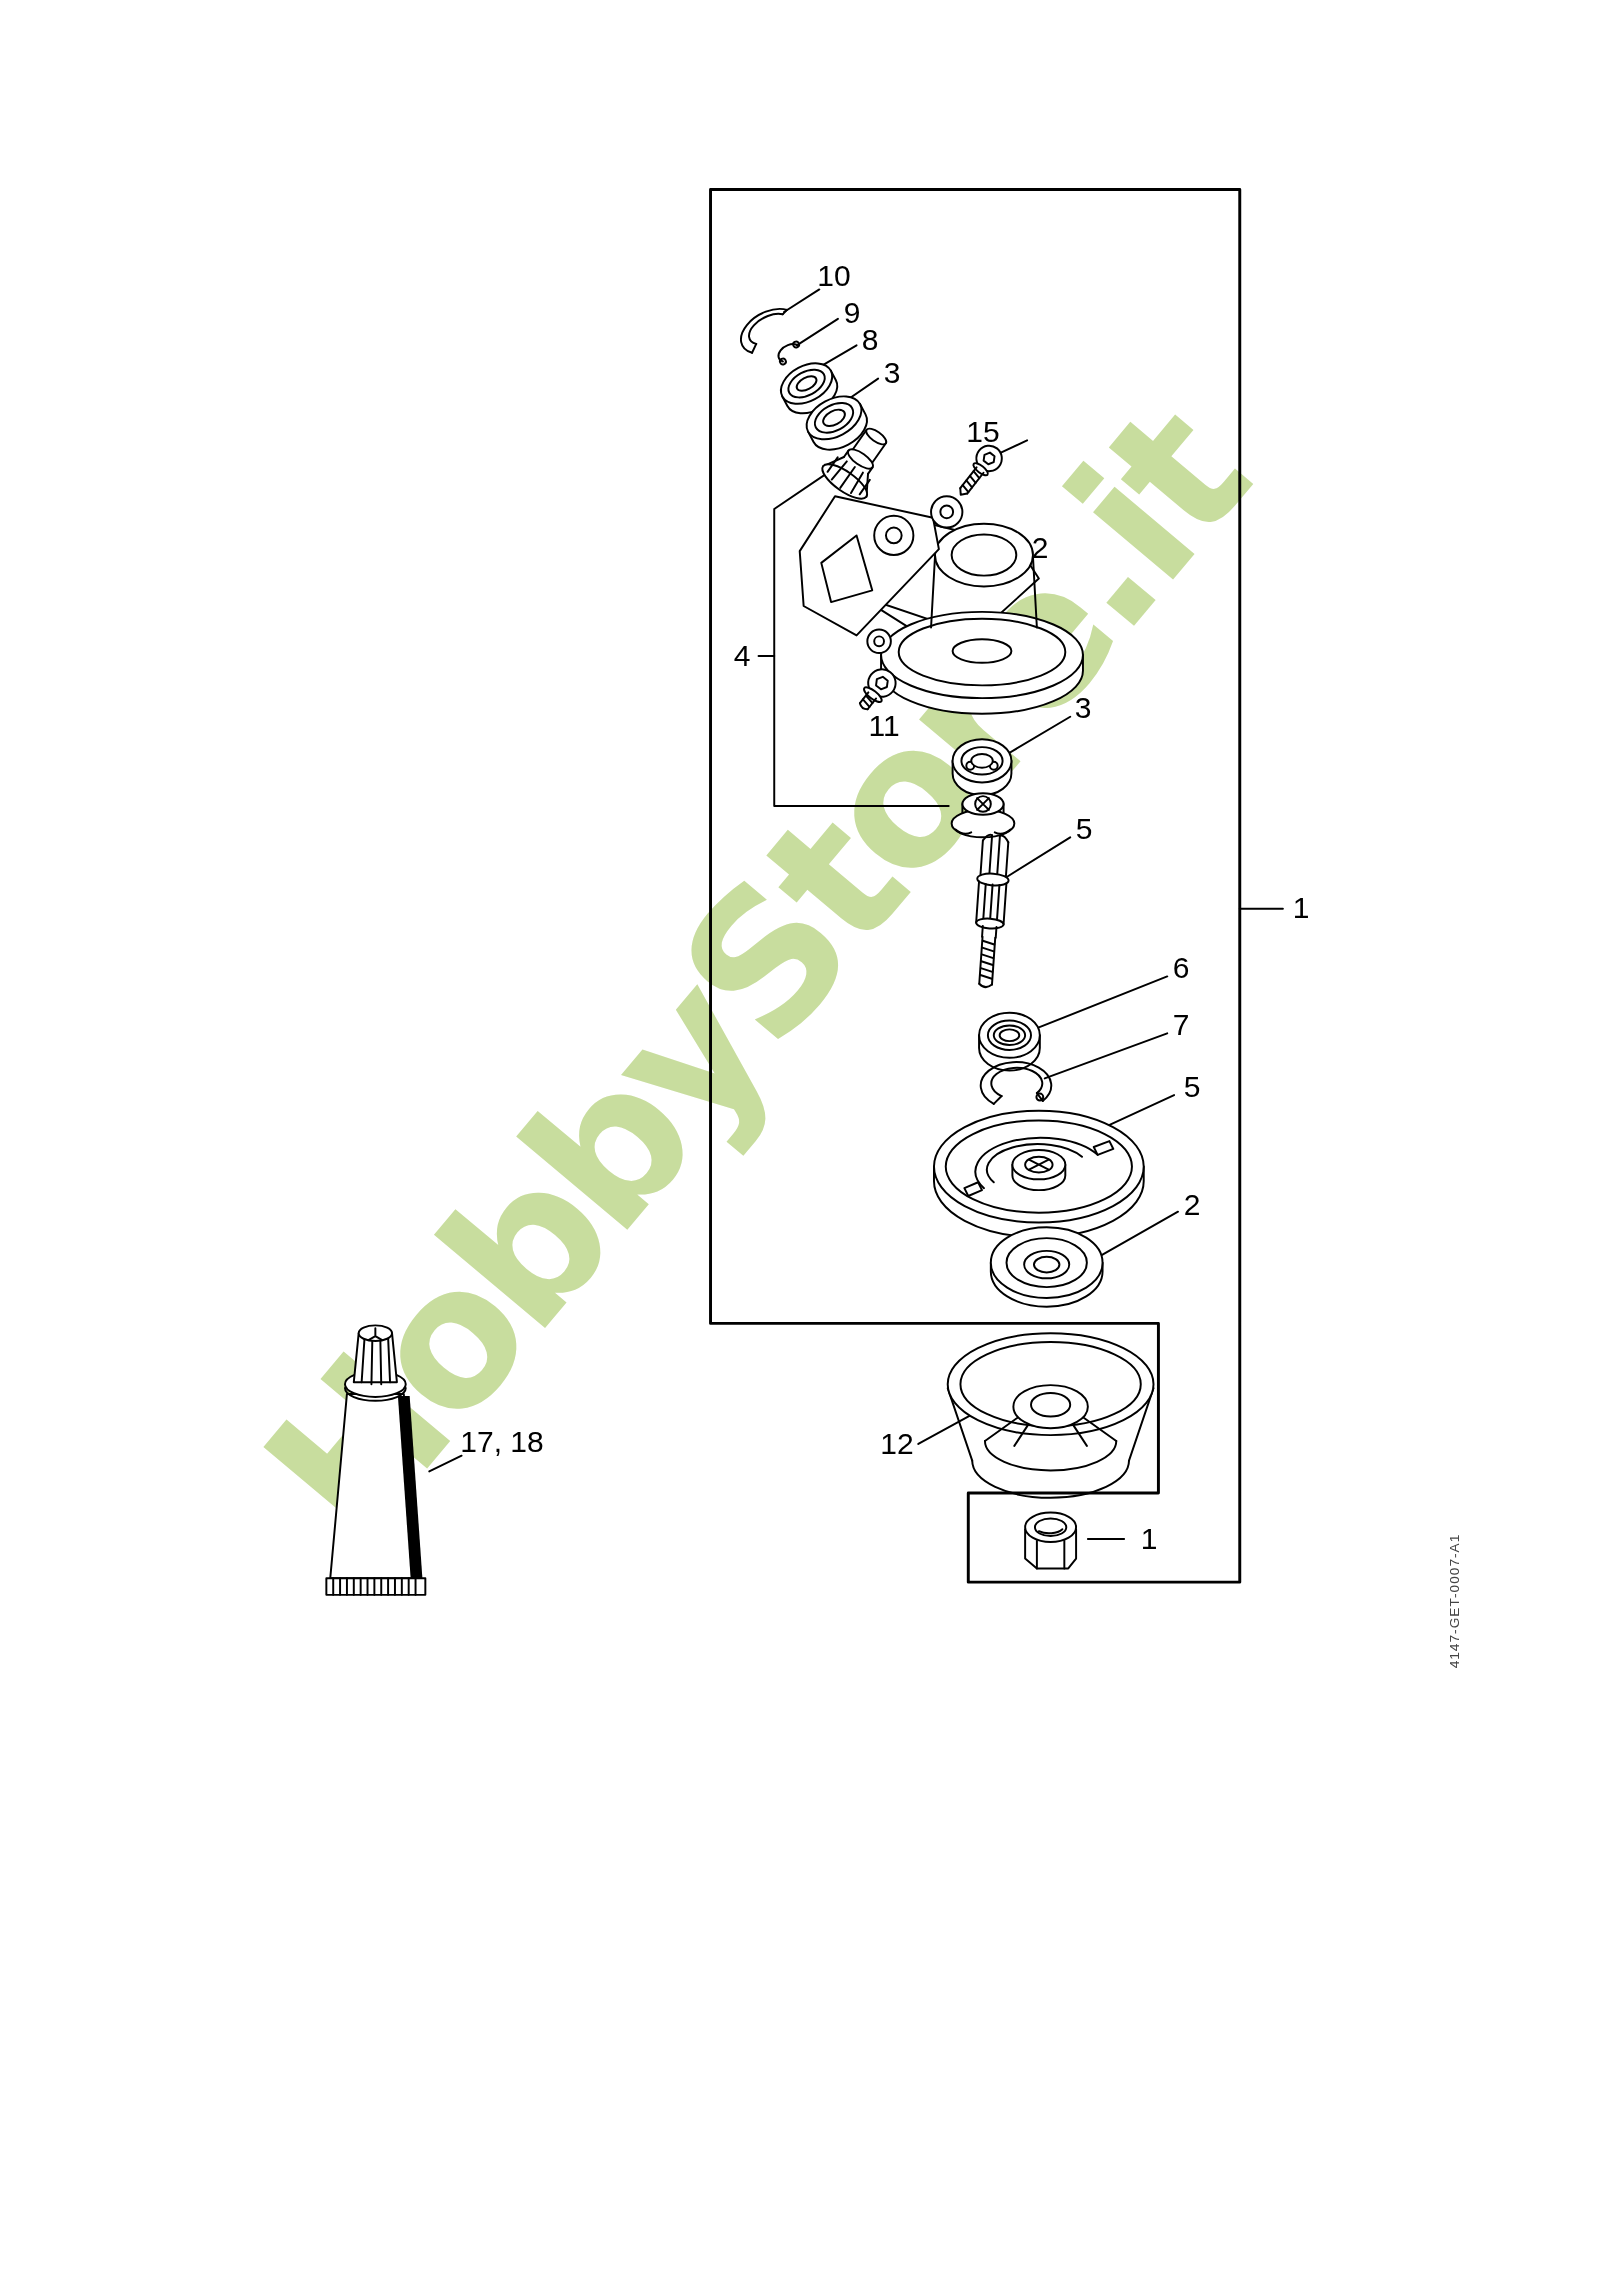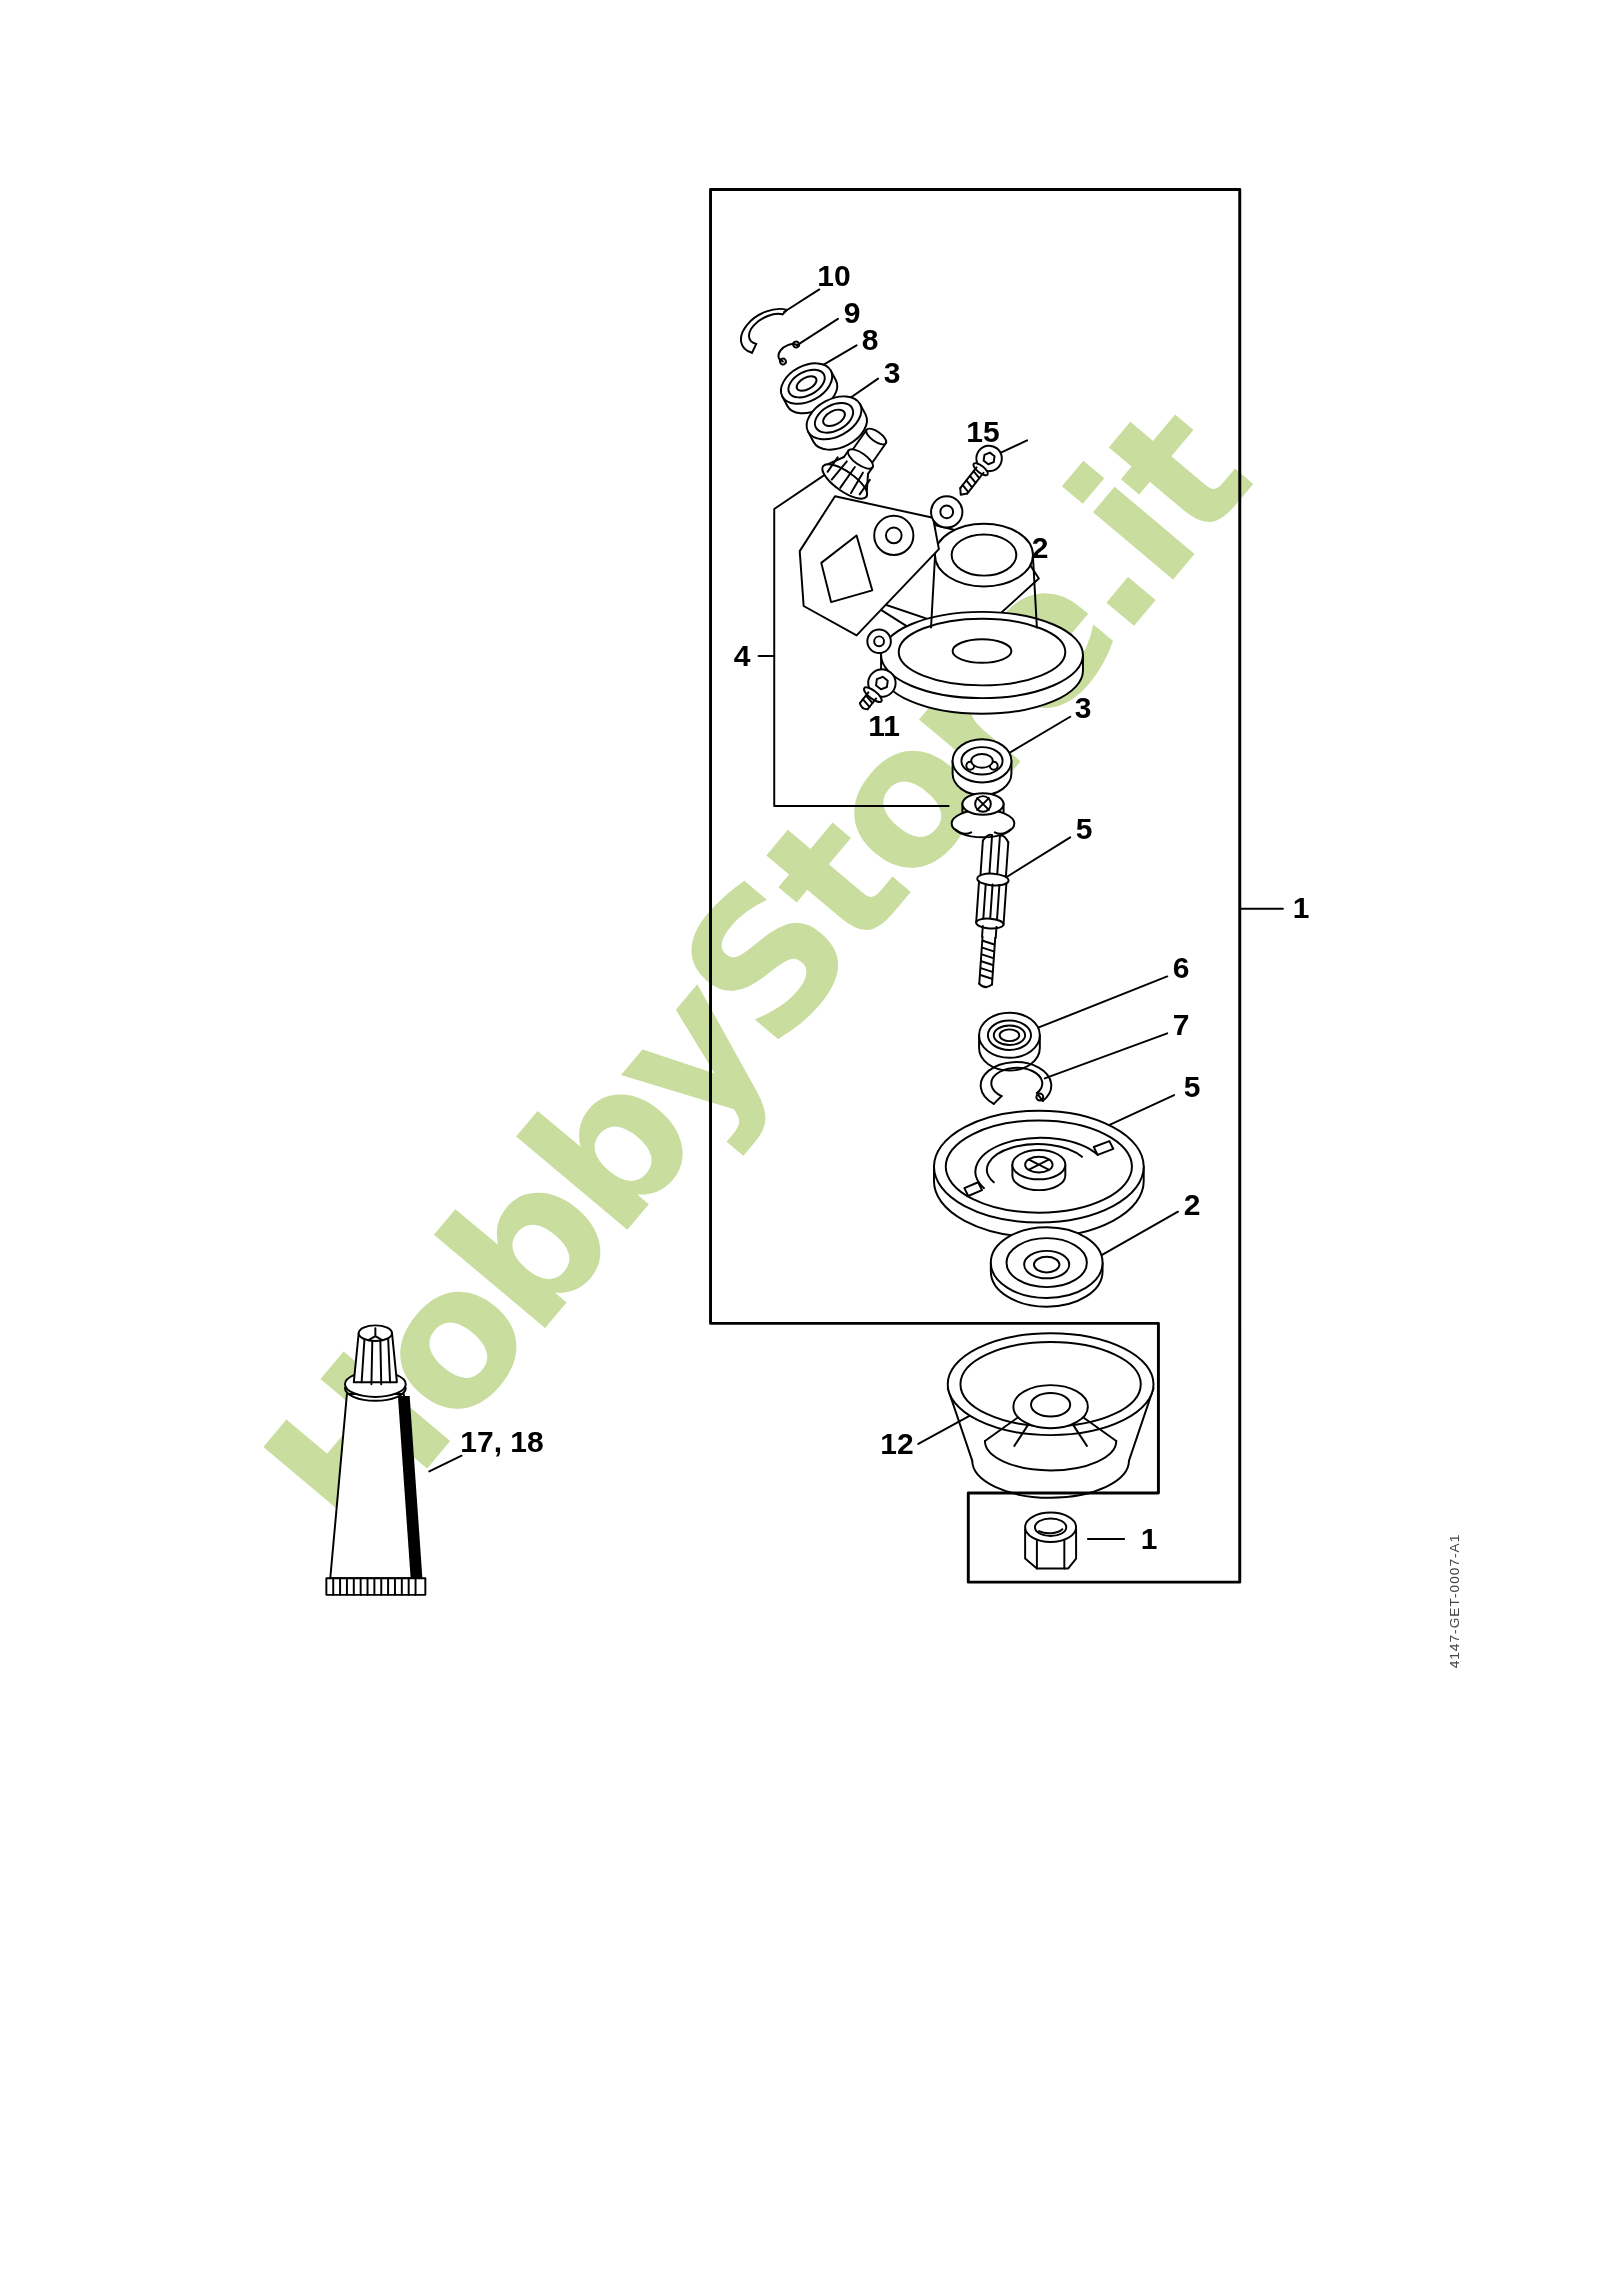--- a/index.html
+++ b/index.html
@@ -24,21 +24,21 @@
     user-select:none;
   }
   svg.art{
     position:absolute;left:0;top:0;
     z-index:1;
   }
   .callout{
     position:absolute;
     transform:translate(-50%,-50%);
     font-family:"Liberation Sans", sans-serif;
-    font-weight:bold;
+    font-weight:normal;
     font-size:30px;
     color:#000000;
     white-space:nowrap;
     z-index:2;
   }
   .doc-code{
     position:absolute;
     left:1454px;top:1601px;
     transform:translate(-50%,-50%) rotate(-90deg);
     font-family:"Liberation Sans", sans-serif;

